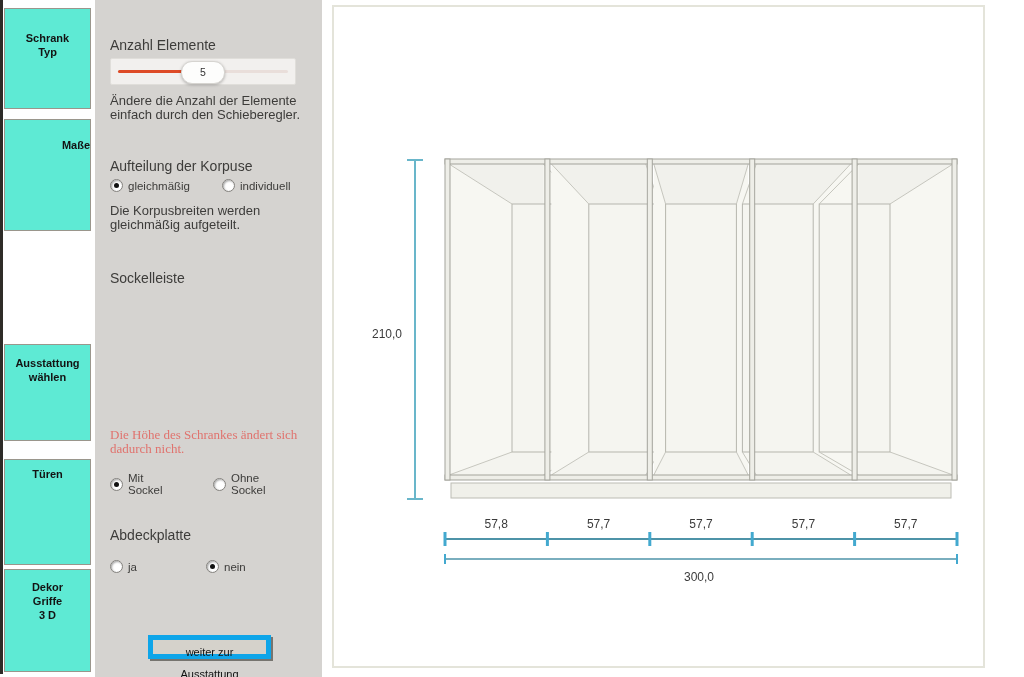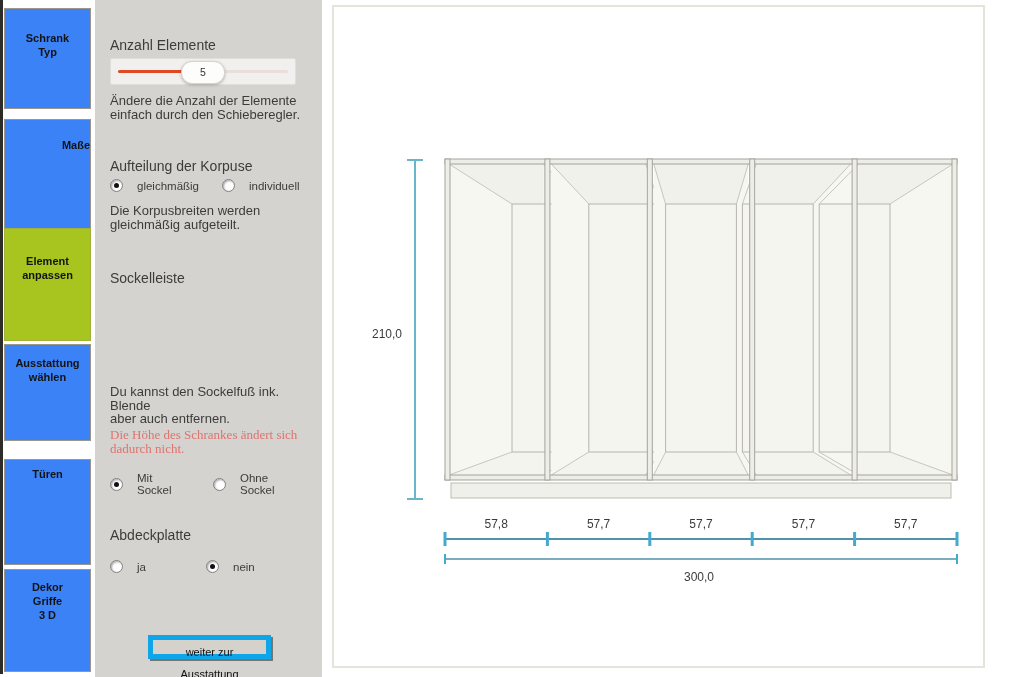--- a/index.html
+++ b/index.html
@@ -2,21 +2,21 @@
 <html><head>
 <meta charset="utf-8">
 <style>
   html,body{margin:0;padding:0;background:#fff;}
   body{font-family:"Liberation Sans",sans-serif;-webkit-font-smoothing:antialiased;}
   .window{position:relative;width:1024px;height:677px;background:#fff;overflow:hidden;}
   .left-edge{position:absolute;left:0;top:0;width:3px;height:674px;background:#2e2c28;}
 
   
   .sidebar{position:absolute;left:4px;top:0;width:91px;height:677px;background:#fff;}
-  .tab{position:absolute;left:0;width:87px;background:#3b82f6;border:1px solid #9a968c;
+  .tab{position:absolute;left:0;width:87px;background:#5eead4;border:1px solid #9a968c;
        box-sizing:border-box;text-align:center;font-size:11px;font-weight:bold;color:#131313;
        white-space:pre-line;line-height:14px;cursor:pointer;}
   .tab.active{background:#a7c41f;border-color:#a0b03a;}
   .tab1{top:8px;height:101px;padding-top:22px;}
   .tab2{top:119px;height:112px;padding-top:18px;text-align:right;}
   .tab3{top:228px;height:113px;padding-top:25px;}
   .tab4{top:344px;height:97px;padding-top:11px;}
   .tab5{top:459px;height:106px;padding-top:7px;}
   .tab6{top:569px;height:103px;padding-top:10px;}
 
@@ -36,21 +36,21 @@
           border:1px solid #d6d4d0;border-radius:11px;box-shadow:0 1px 3px rgba(0,0,0,.25);
           font-size:10.5px;color:#333;text-align:center;line-height:21px;cursor:grab;}
 
   
   .radio-row{position:absolute;left:15px;height:14px;}
   .radio-item{position:absolute;top:0;display:flex;align-items:center;cursor:pointer;}
   .radio{width:11px;height:11px;border-radius:50%;background:#fff;border:1px solid #83817d;
          box-shadow:inset 1px 1px 2px rgba(0,0,0,.35);position:relative;flex:none;}
   .radio.checked::after{content:"";position:absolute;left:3px;top:3px;width:5px;height:5px;
          border-radius:50%;background:#111;}
-  .radio-item span.rl{margin-left:14px;font-size:11.5px;color:#3d3c3a;}
+  .radio-item span.rl{margin-left:5px;font-size:11.5px;color:#3d3c3a;}
 
   
   .next-btn{position:absolute;left:53px;top:635px;width:123px;height:24px;background:#d5d2cb;
         border:5px solid #0ea5e9;box-shadow:2px 2px 0 #76746f;font-size:11px;color:#111;
         text-align:center;line-height:22px;cursor:pointer;font-family:"Liberation Sans",sans-serif;}
 
   
   .canvas{position:absolute;left:332px;top:5px;width:653px;height:663px;background:#fff;
           border:2px solid #e4e4da;box-sizing:border-box;}
   .dim-text{font-size:12px;fill:#3b3b3b;font-family:"Liberation Sans",sans-serif;}
@@ -58,22 +58,20 @@
 </head>
 <body>
 
 <div class="window">
   <div class="left-edge"></div>
 
   <nav class="sidebar">
     <div class="tab tab1">Schrank
 Typ</div>
     <div class="tab tab2">Maße</div>
-    <div class="tab tab3 active">Element
-anpassen</div>
     <div class="tab tab4">Ausstattung
 wählen</div>
     <div class="tab tab5">Türen</div>
     <div class="tab tab6">Dekor
 Griffe
 3 D</div>
   </nav>
 
   <section class="config">
     <div class="lbl" style="top:37px">Anzahl Elemente</div>
@@ -95,22 +93,20 @@
       </label>
       <label class="radio-item" style="left:112px">
         <span class="radio"></span>
         <span class="rl">individuell</span>
       </label>
     </div>
     <div class="txt" style="top:204px">Die Korpusbreiten werden
 gleichmäßig aufgeteilt.</div>
 
     <div class="lbl" style="top:270px">Sockelleiste</div>
-    <div class="txt" style="top:385px">Du kannst den Sockelfuß ink. Blende
-aber auch entfernen.</div>
     <div class="txt warn" style="top:428px">Die Höhe des Schrankes ändert sich
 dadurch nicht.</div>
 
     <div class="radio-row" style="top:472px">
       <label class="radio-item" style="left:0">
         <span class="radio checked"></span>
         <span class="rl">Mit Sockel</span>
       </label>
       <label class="radio-item" style="left:103px">
         <span class="radio"></span>

